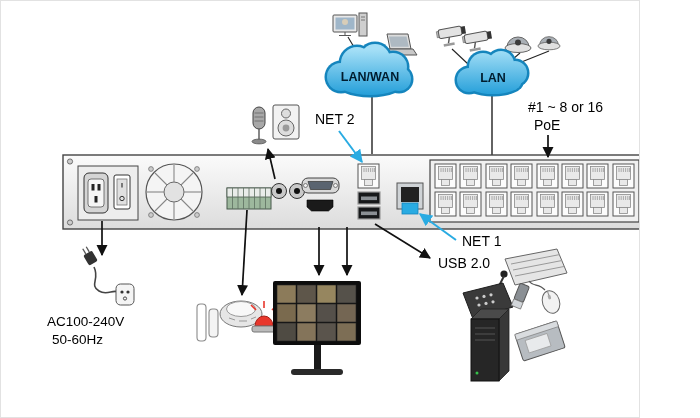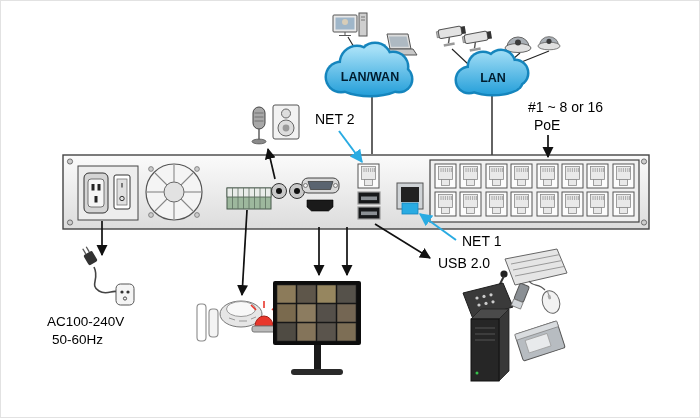--- a/index.html
+++ b/index.html
@@ -1,17 +1,17 @@
 <!DOCTYPE html>
 <html><head>
 <meta charset="utf-8">
 <style>
   html,body{margin:0;padding:0;background:#fff;}
   .canvas{
-    position:relative;width:700px;height:418px;background:#ffffff;
+    position:relative;width:640px;height:418px;background:#ffffff;
     border:1px solid #e2e2e2;box-sizing:border-box;overflow:hidden;
     font-family:"Liberation Sans", sans-serif;
   }
   svg{display:block;}
   text{font-family:"Liberation Sans", sans-serif;}
   .lbl{font-size:14px;fill:#000000;}
   .lbl-sm{font-size:13.5px;fill:#000000;}
   .cloud-lbl{font-size:12.5px;font-weight:600;fill:#001c2e;}
 </style>
 </head>

